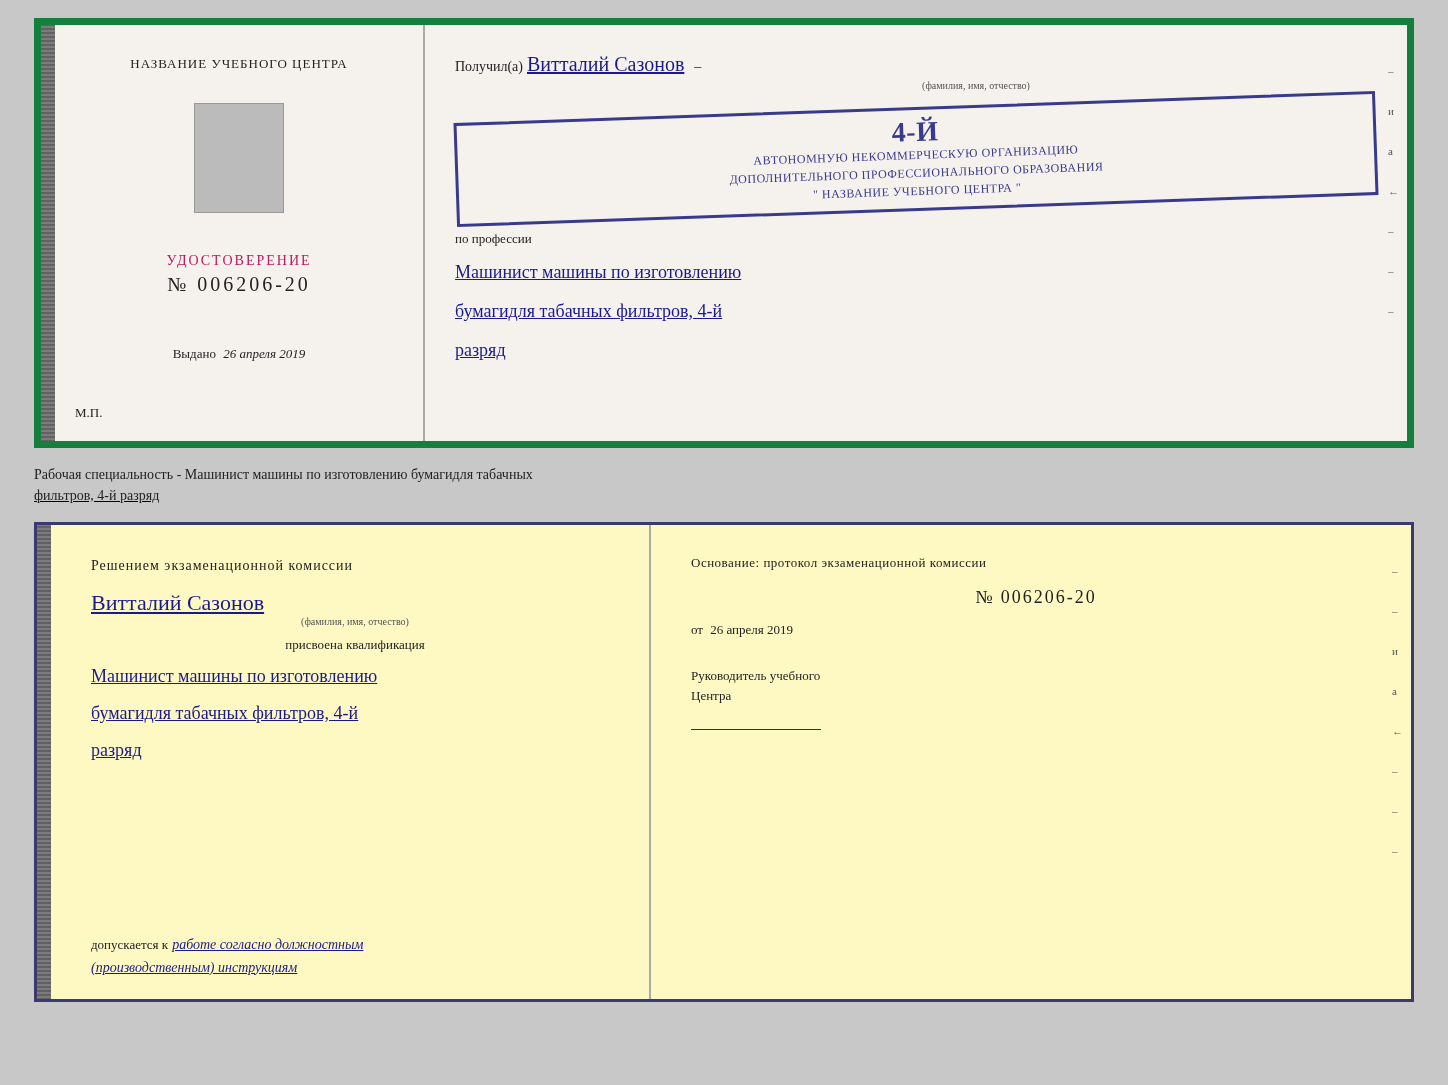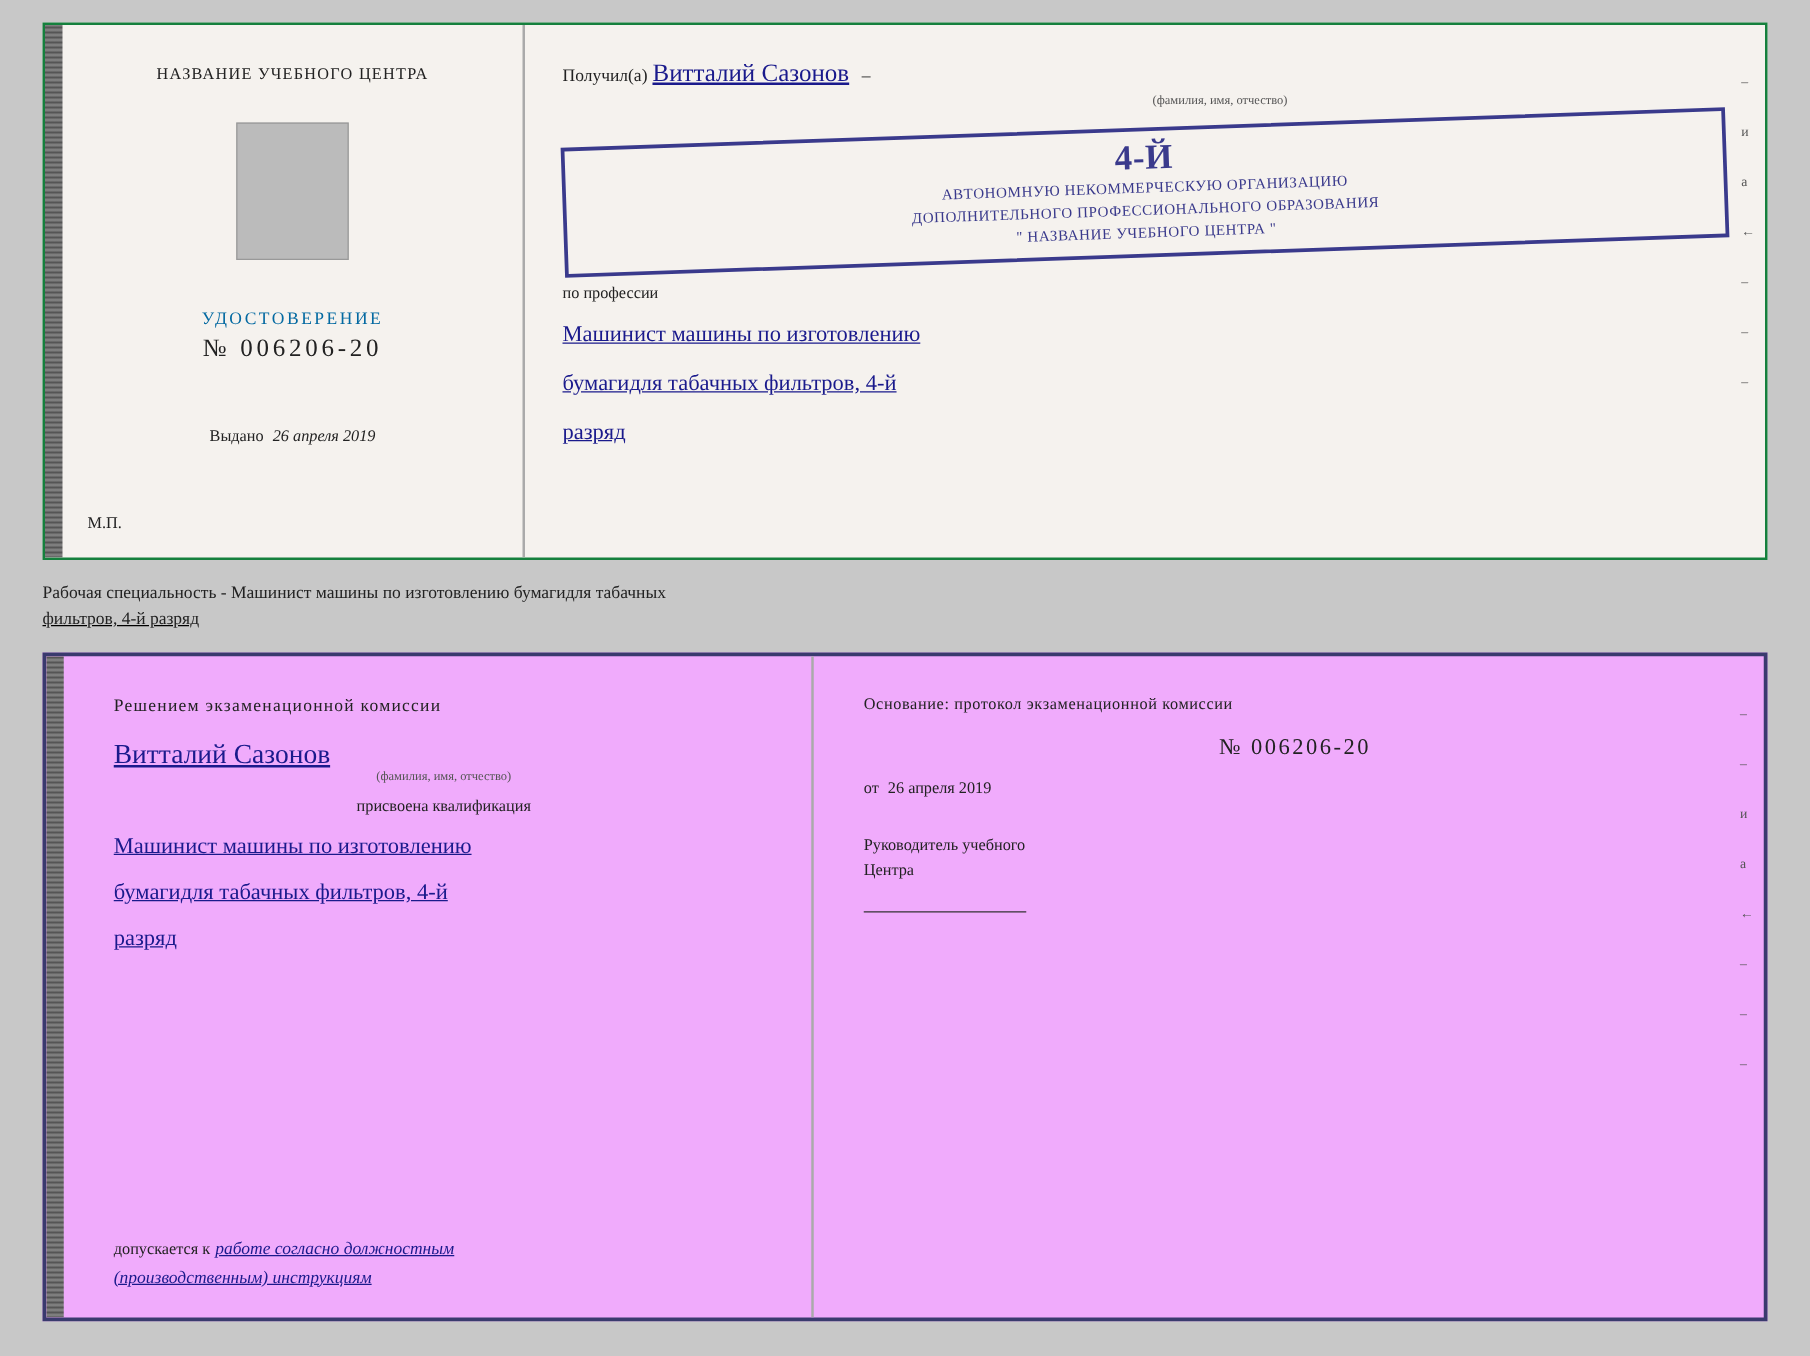--- a/index.html
+++ b/index.html
@@ -13,21 +13,21 @@
       align-items: center;
       padding: 18px 20px;
       gap: 12px;
     }
 
     
     .certificate-top {
       width: 1380px;
       height: 430px;
       background: #f5f2ee;
-      border: 2px solid #15803d;
+      border: 7px solid #15803d;
       display: flex;
       position: relative;
       overflow: hidden;
     }
 
     .cert-spine {
       width: 14px;
       background: repeating-linear-gradient(
         0deg,
         #555 0px, #888 2px, #555 4px
@@ -68,21 +68,21 @@
 
     .udost-block {
       text-align: center;
       margin-top: 20px;
     }
 
     .udost-title {
       font-size: 14px;
       letter-spacing: 2px;
       text-transform: uppercase;
-      color: #0369a1;
+      color: #be185d;
     }
 
     .udost-number {
       font-size: 20px;
       letter-spacing: 3px;
       color: #222;
       margin-top: 4px;
     }
 
     .photo-placeholder {
@@ -202,22 +202,22 @@
     }
 
     .separator-text .underline {
       text-decoration: underline;
       text-decoration-color: #000;
     }
 
     
     .certificate-bottom {
       width: 1380px;
-      height: 535px;
-      background: #f0abfc;
+      height: 480px;
+      background: #fef9c3;
       border: 3px solid #3a3a6e;
       display: flex;
       position: relative;
       overflow: hidden;
     }
 
     .cert-bottom-left {
       width: 600px;
       border-right: 2px solid #aaa;
       padding: 30px 30px 20px 40px;

